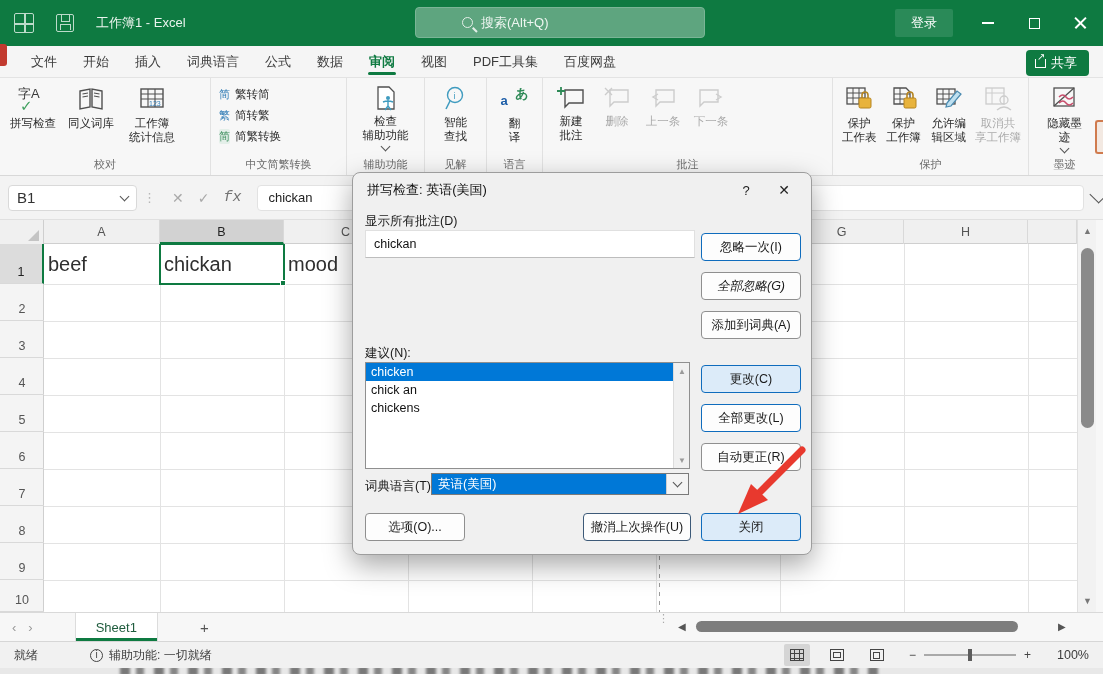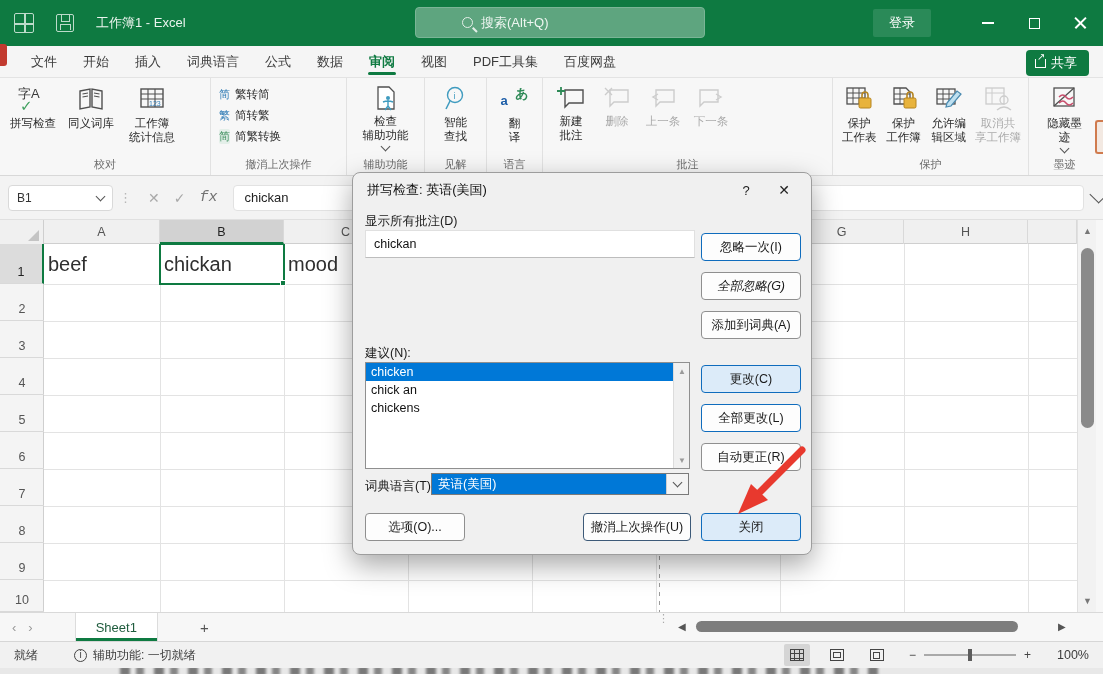--- a/index.html
+++ b/index.html
@@ -13,21 +13,21 @@
   .app-icon::before { content:""; position:absolute; left:50%; top:0; bottom:0; width:1.5px; background:#cfe6d9; }
   .app-icon::after { content:""; position:absolute; top:50%; left:0; right:0; height:1.5px; background:#cfe6d9; }
   .save-icon { width:18px; height:18px; margin-left:22px; border:1.5px solid #cfe6d9; border-radius:2px; position:relative; opacity:.9; }
   .save-icon::before { content:""; position:absolute; left:4px; top:0; width:7px; height:6px; border:1.5px solid #cfe6d9; border-top:none; }
   .save-icon::after { content:""; position:absolute; left:3px; bottom:1px; width:9px; height:5px; border:1.5px solid #cfe6d9; border-bottom:none; }
   .doc-title { margin-left:22px; font-size:13px; color:#eaf4ee; }
   .search-box { position:absolute; left:415px; top:7px; width:290px; height:31px; background:#5ea57f; border:1px solid #7ab596; border-radius:4px; display:flex; align-items:center; color:#eef6f1; font-size:13px; }
   .search-glyph { width:11px; height:11px; border:1.6px solid #e4efe9; border-radius:50%; margin:0 8px 0 46px; position:relative; }
   .search-glyph::after { content:""; position:absolute; width:6px; height:1.6px; background:#e4efe9; transform:rotate(45deg); left:9px; top:11px; }
   .tb-right { position:absolute; right:0; top:0; height:46px; display:flex; align-items:center; }
-  .signin { background:#2a8a58; color:#fff; font-size:13px; padding:5px 16px; border-radius:2px; margin-right:34px; }
+  .signin { background:#2a8a58; color:#fff; font-size:13px; padding:5px 16px; border-radius:2px; margin-right:12px; }
   .winbtn { width:46px; height:46px; display:flex; align-items:center; justify-content:center; }
   .min-glyph { width:12px; height:1.6px; background:#fff; }
   .max-glyph { width:11px; height:11px; border:1.6px solid #fff; }
   .close-glyph { position:relative; width:13px; height:13px; }
   .close-glyph::before,.close-glyph::after { content:""; position:absolute; left:-1px; top:5.6px; width:15px; height:1.6px; background:#fff; }
   .close-glyph::before { transform:rotate(45deg); } .close-glyph::after { transform:rotate(-45deg); }
 
   
   .tabrow { left:0; top:46px; width:1103px; height:32px; background:#f5f5f5; display:flex; align-items:center; border-bottom:1px solid #e3e3e3; }
   .red-clip-left { left:0; top:44px; width:7px; height:22px; background:#c23a2f; border-radius:0 3px 3px 0; z-index:5; }
@@ -49,21 +49,21 @@
   .bigbtn .lbl { font-size:11.5px; color:#2b2b2b; text-align:center; line-height:1.25; white-space:pre-line; }
   .disabled { opacity:.38; filter:grayscale(1); }
   .smallstack { display:flex; flex-direction:column; gap:6px; padding:5px 4px; }
   .smallbtn { display:flex; align-items:center; gap:5px; font-size:11.5px; color:#2b2b2b; white-space:nowrap; }
   .chv { width:7px; height:7px; border-right:1.4px solid #555; border-bottom:1.4px solid #555; transform:rotate(45deg); margin-top:-3px; display:inline-block; }
   .ribbon-collapse { position:absolute; right:12px; top:148px; }
   .orange-clip-right { left:1095px; top:120px; width:8px; height:34px; border:2px solid #d07b4e; border-right:none; border-radius:3px 0 0 3px; background:#f3e9e2; z-index:5; }
 
   
   .fbar { left:0; top:176px; width:1103px; height:44px; background:#f3f3f3; display:flex; align-items:center; border-bottom:1px solid #e0e0e0; }
-  .namebox { width:105px; height:26px; background:#fff; border:1px solid #d9d9d9; border-radius:4px; margin-left:8px; display:flex; align-items:center; justify-content:space-between; padding:0 8px; font-size:12px; }
+  .namebox { width:129px; height:26px; background:#fff; border:1px solid #d9d9d9; border-radius:4px; margin-left:8px; display:flex; align-items:center; justify-content:space-between; padding:0 8px; font-size:15px; }
   .fdots { color:#b7b7b7; margin:0 6px; letter-spacing:0; font-size:13px; }
   .fbtns { display:flex; align-items:center; gap:14px; padding:0 10px; color:#a9a9a9; font-size:14px; }
   .fx { font-style:italic; font-family:Liberation Mono, monospace; color:#737373; font-size:15px;text-align:right; }
   .finput { flex:1; height:26px; background:#fff; border:1px solid #e2e2e2; border-radius:4px; margin:0 6px; display:flex; align-items:center; padding-left:10px; font-size:13px; color:#222; }
   .fexpand { padding-right:12px; color:#666; }
 
   
   .gridwrap { left:0; top:220px; width:1077px; height:392px; background:#fff; overflow:hidden; }
   .colhdrs { position:absolute; left:0; top:0; height:24px; width:1077px; background:#f0f0f0; border-bottom:1px solid #cfcfcf; }
   .corner { position:absolute; left:0; top:0; width:44px; height:24px; background:#f0f0f0; border-right:1px solid #cfcfcf; }
@@ -96,21 +96,21 @@
   .navchv { color:#9a9a9a; font-size:13px; padding:0 12px; }
   .sheettab { height:28px; background:#fff; border-left:1px solid #dcdcdc; border-right:1px solid #dcdcdc; padding:0 20px; margin-left:30px; display:flex; align-items:center; font-size:13px; color:#1f5c3d; position:relative; }
   .sheettab::after { content:""; position:absolute; left:0; right:0; bottom:0; height:3px; background:#0e7a41; }
   .addsheet { margin-left:42px; color:#555; font-size:15px; }
   .hsdots { position:absolute; left:658px; top:616px; color:#aaa; font-size:11px; letter-spacing:0; line-height:4px; width:4px; }
   .hscroll { position:absolute; left:678px; top:614px; width:396px; height:24px; display:flex; align-items:center; }
   .hthumb { position:absolute; left:18px; width:322px; height:11px; background:#7d7d7d; border-radius:6px; }
   .harrow { color:#555; font-size:10px; width:16px; }
 
   
-  .statusbar { left:0; top:641px; width:1103px; height:27px; background:#f1f1f1; border-top:1px solid #d6d6d6; display:flex; align-items:center; font-size:12px; color:#3c3c3c; }
+  .statusbar { left:0; top:641px; width:1103px; height:27px; background:#f1f1f1; border-top:1px solid #d6d6d6; display:flex; align-items:center; font-size:12px; color:#3c3c3c;gap:16px; }
   .sb-ready { margin-left:14px; }
   .sb-acc { margin-left:36px; display:flex; align-items:center; gap:6px; }
   .acc-icon { width:13px; height:13px; border:1.2px solid #444; border-radius:50%; position:relative; }
   .acc-icon::before { content:"i"; position:absolute; left:4.5px; top:-1px; font-size:10px; color:#444; }
   .sb-right { position:absolute; right:0; display:flex; align-items:center; height:27px; }
   .viewicon { width:26px; height:22px; display:flex; align-items:center; justify-content:center; margin:0 7px; border-radius:2px; }
   .viewicon.active { background:#d5d5d5; }
   .vi-g { width:14px; height:12px; border:1.3px solid #444; position:relative; }
   .vi-g.grid::before { content:""; position:absolute; inset:0; background:
       linear-gradient(90deg, transparent 0 3.5px, #444 3.5px 4.5px, transparent 4.5px 8px, #444 8px 9px, transparent 9px),
@@ -234,21 +234,21 @@
         <div class="smallbtn">
           <span style="color:#2f7bb5;font-size:11px;">繁</span>
           <span>简转繁</span>
         </div>
         <div class="smallbtn">
           <span style="color:#3f8f5f;font-size:11px;background:#e4efe9;border-radius:2px;">简</span>
           <span>简繁转换</span>
         </div>
       </div>
     </div>
-    <div class="rgroup-label">撤消上次操作</div>
+    <div class="rgroup-label">中文简繁转换</div>
   </div>
 
   <div class="rgroup" style="width:78px">
     <div class="rgroup-body" style="justify-content:center;">
       <div class="bigbtn" style="width:70px">
         <svg width="26" height="26" viewBox="0 0 26 26">
             <path d="M5 2 H16 L21 7 V24 H5 Z" fill="#fff" stroke="#505050" stroke-width="1.3"></path>
             <circle cx="15" cy="13" r="2" fill="#3f9bbf"></circle>
             <path d="M10 17 Q15 15 20 17 M15 15 V21 M15 21 L12 25 M15 21 L18 25" stroke="#3f9bbf" stroke-width="1.4" fill="none"></path>
           </svg>

